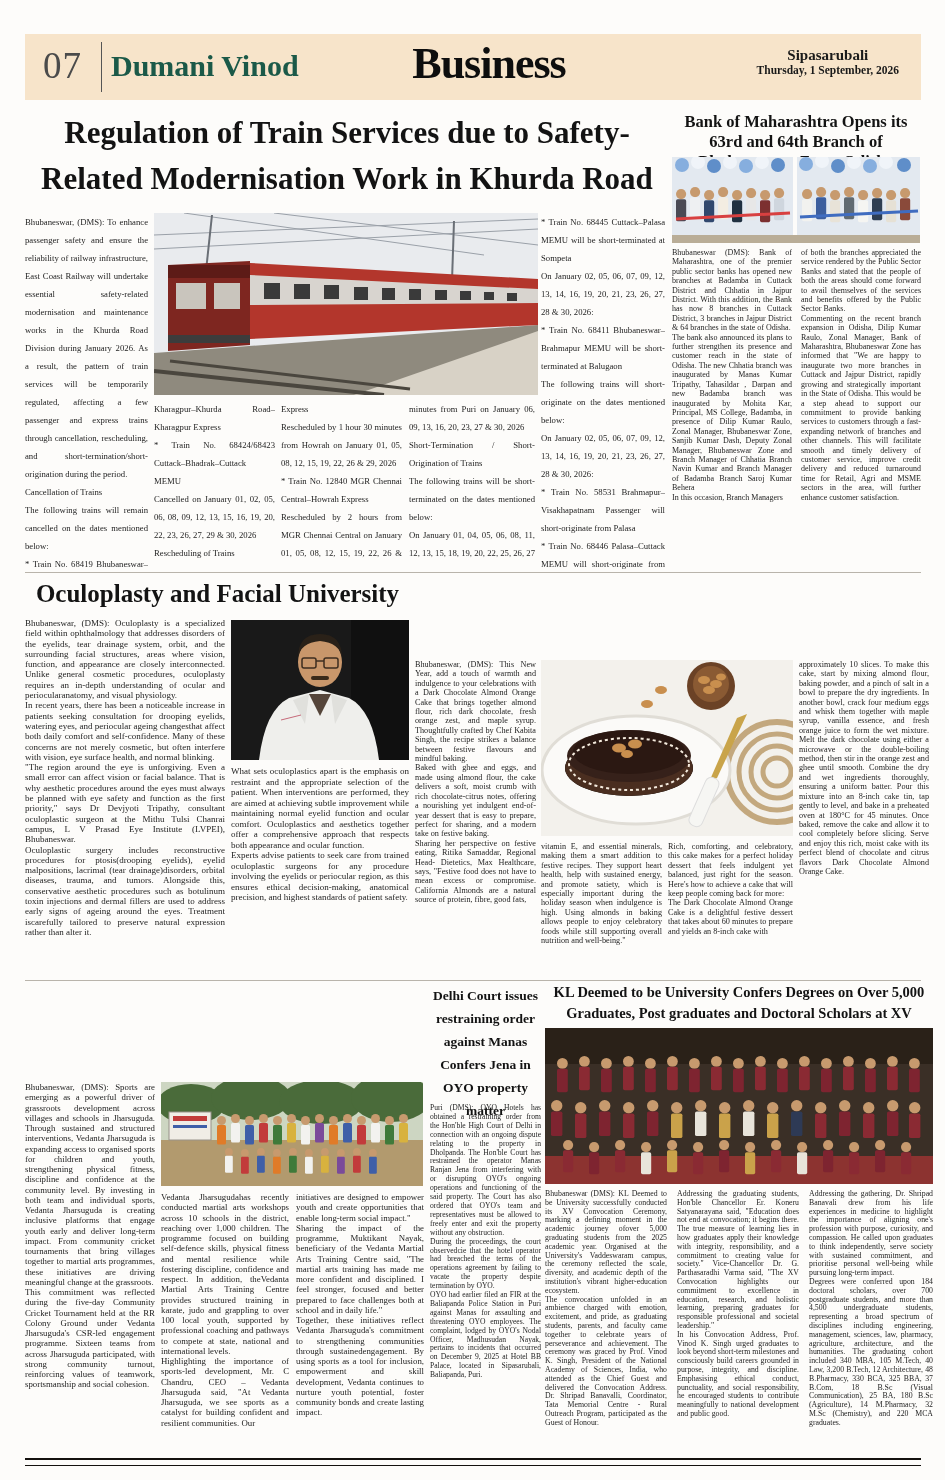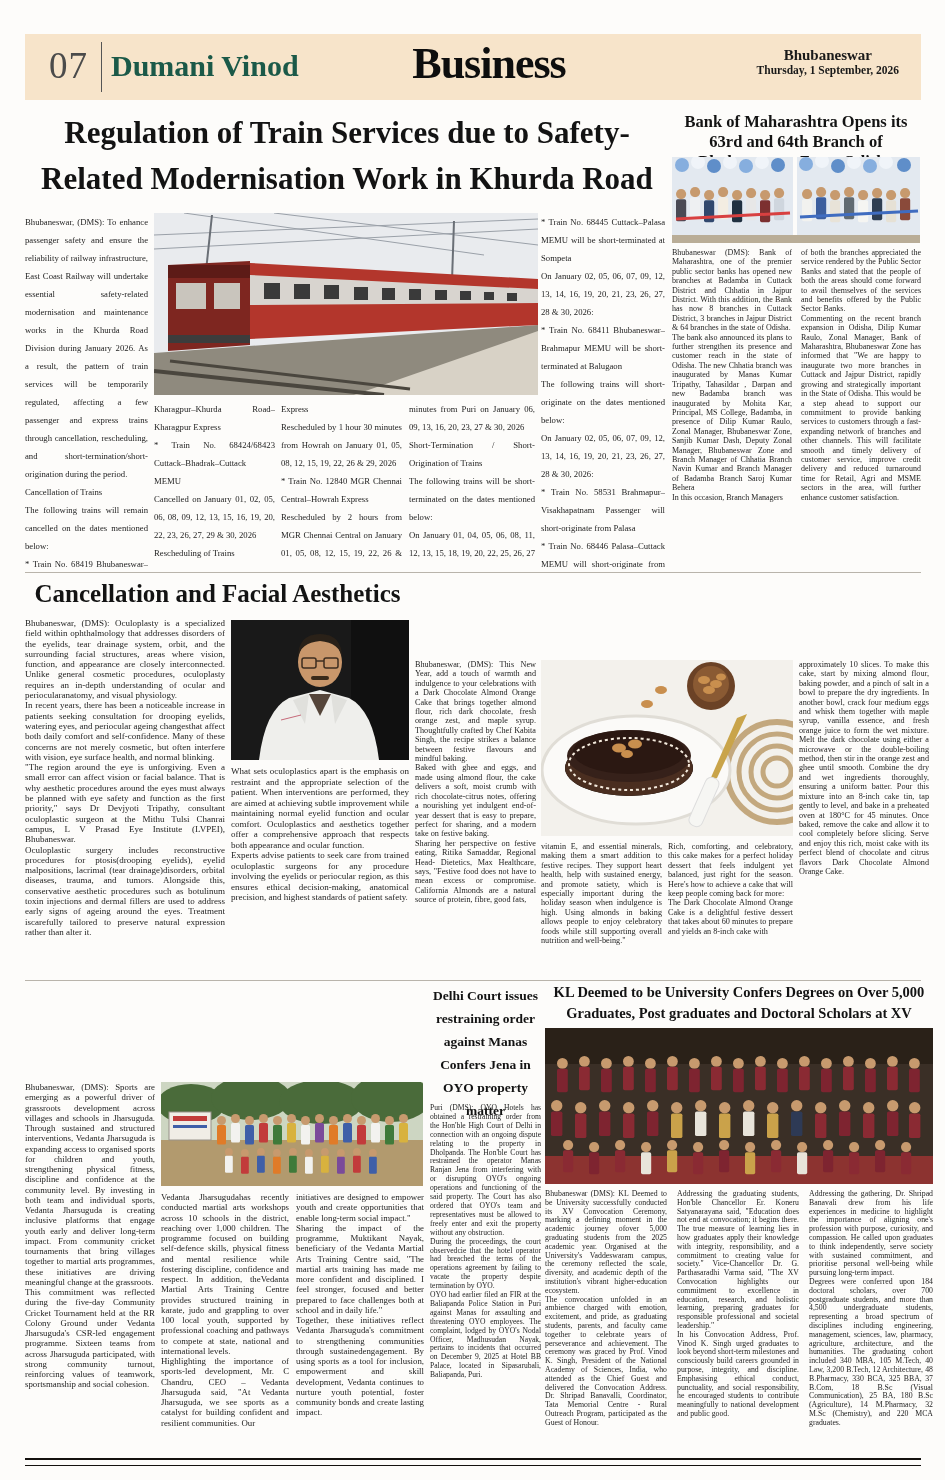--- a/index.html
+++ b/index.html
@@ -30,26 +30,26 @@
     <g id="fig">
       <circle cx="3" cy="3" r="3" fill="#c79a6e"></circle>
       <rect x="0" y="6" width="6" height="13" rx="1"></rect>
     </g>
   </defs>
 </svg>
 
 <div class="page">
 
   <div class="abs masthead-band" style="left:25px;top:34px;width:896px;height:66px;">
-    <div class="abs pageno" style="left:24px;top:10px;text-align:right;">07</div>
+    <div class="abs pageno" style="left:18px;top:10px;text-align:right;">07</div>
     <div class="abs mast-div" style="left:76px;top:8px;height:50px;"></div>
     <div class="abs mast-title" style="left:86px;top:15px;">Dumani Vinod</div>
     <div class="abs section-title" style="left:0;right:0;top:4px;text-align:center;">Business</div>
     <div class="abs edition" style="right:22px;top:13px;">
-      <div class="city">Bhubaneswar</div>
+      <div class="city">Sipasarubali</div>
       <div class="date">Thursday, 1 September, 2026</div>
     </div>
   </div>
 
   <div class="abs hline" style="left:28px;top:110px;width:638px;font-size:31px;line-height:46px;">Regulation of Train Services due to Safety-Related Modernisation Work in Khurda Road Division</div>
 
   <div class="abs photo" style="left:154px;top:213px;width:384px;height:182px;">
     <svg viewBox="0 0 384 182" preserveAspectRatio="none">
       <rect width="384" height="182" fill="#e9ebee"></rect>
       <g stroke="#9aa0a8" stroke-width="1">
@@ -168,21 +168,21 @@
   </div>
 
   <div class="abs btxt" style="left:672px;top:248px;width:120px;height:320px;font-size:8px;line-height:9.4px;">Bhubaneswar (DMS): Bank of Maharashtra, one of the premier public sector banks has opened new branches at Badamba in Cuttack District and Chhatia in Jajpur District. With this addition, the Bank has now 8 branches in Cuttack District, 3 branches in Jajpur District &amp; 64 branches in the state of Odisha.
 The bank also announced its plans to further strengthen its presence and customer reach in the state of Odisha. The new Chhatia branch was inaugurated by Manas Kumar Tripathy, Tahasildar , Darpan and new Badamba branch was inaugurated by Mohita Kar, Principal, MS College, Badamba, in presence of Dilip Kumar Raulo, Zonal Manager, Bhubaneswar Zone, Sanjib Kumar Dash, Deputy Zonal Manager, Bhubaneswar Zone and Branch Manager of Chhatia Branch Navin Kumar and Branch Manager of Badamba Branch Saroj Kumar Behera
 In this occasion, Branch Managers</div>
   <div class="abs btxt" style="left:801px;top:248px;width:120px;height:320px;font-size:8px;line-height:9.4px;">of both the branches appreciated the service rendered by the Public Sector Banks and stated that the people of both the areas should come forward to avail themselves of the services and benefits offered by the Public Sector Banks.
 Commenting on the recent branch expansion in Odisha, Dilip Kumar Raulo, Zonal Manager, Bank of Maharashtra, Bhubaneswar Zone has informed that "We are happy to inaugurate two more branches in Cuttack and Jajpur District, rapidly growing and strategically important in the State of Odisha. This would be a step ahead to support our commitment to provide banking services to customers through a fast-expanding network of branches and other channels. This will facilitate smooth and timely delivery of customer service, improve credit delivery and reduced turnaround time for Retail, Agri and MSME sectors in the area, will further enhance customer satisfaction.</div>
 
   <div class="abs rule" style="left:25px;top:572px;width:896px;"></div>
 
-  <div class="abs hline" style="left:25px;top:578px;width:385px;font-size:25px;line-height:32px;">Cancellation and Facial Aesthetics</div>
+  <div class="abs hline" style="left:25px;top:578px;width:385px;font-size:25px;line-height:32px;">Oculoplasty and Facial University</div>
 
   <div class="abs btxt" style="left:25px;top:618px;width:200px;height:358px;font-size:9px;line-height:10.3px;">Bhubaneswar, (DMS): Oculoplasty is a specialized field within ophthalmology that addresses disorders of the eyelids, tear drainage system, orbit, and the surrounding facial structures, areas where vision, function, and appearance are closely interconnected. Unlike general cosmetic procedures, oculoplasty requires an in-depth understanding of ocular and periocularanatomy, and visual physiology.
 In recent years, there has been a noticeable increase in patients seeking consultation for drooping eyelids, watering eyes, and periocular ageing changesthat affect both daily comfort and self-confidence. Many of these concerns are not merely cosmetic, but often interfere with vision, eye surface health, and normal blinking.
 "The region around the eye is unforgiving. Even a small error can affect vision or facial balance. That is why aesthetic procedures around the eyes must always be planned with eye safety and function as the first priority," says Dr Devjyoti Tripathy, consultant oculoplastic surgeon at the Mithu Tulsi Chanrai campus, L V Prasad Eye Institute (LVPEI), Bhubaneswar.
 Oculoplastic surgery includes reconstructive procedures for ptosis(drooping eyelids), eyelid malpositions, lacrimal (tear drainage)disorders, orbital diseases, trauma, and tumors. Alongside this, conservative aesthetic procedures such as botulinum toxin injections and dermal fillers are used to address early signs of ageing around the eyes. Treatment iscarefully tailored to preserve natural expression rather than alter it.</div>
 
   <div class="abs photo" style="left:231px;top:620px;width:178px;height:140px;">
     <svg viewBox="0 0 178 140" preserveAspectRatio="none">
       <rect width="178" height="140" fill="#191919"></rect>
       <rect x="120" y="0" width="58" height="140" fill="#101010"></rect>

